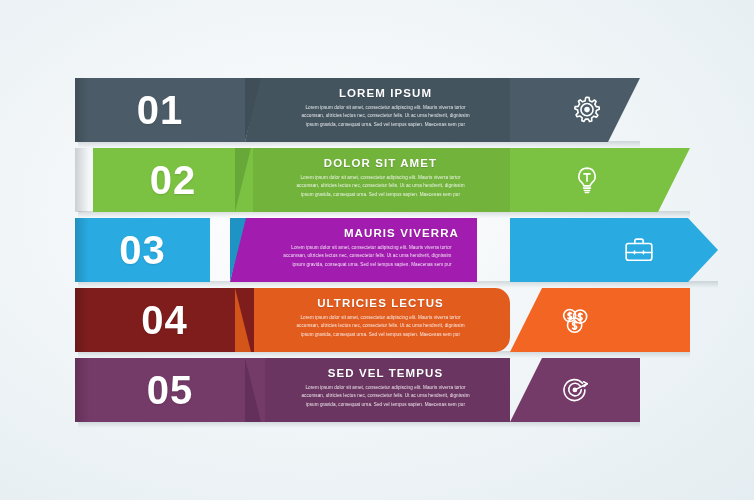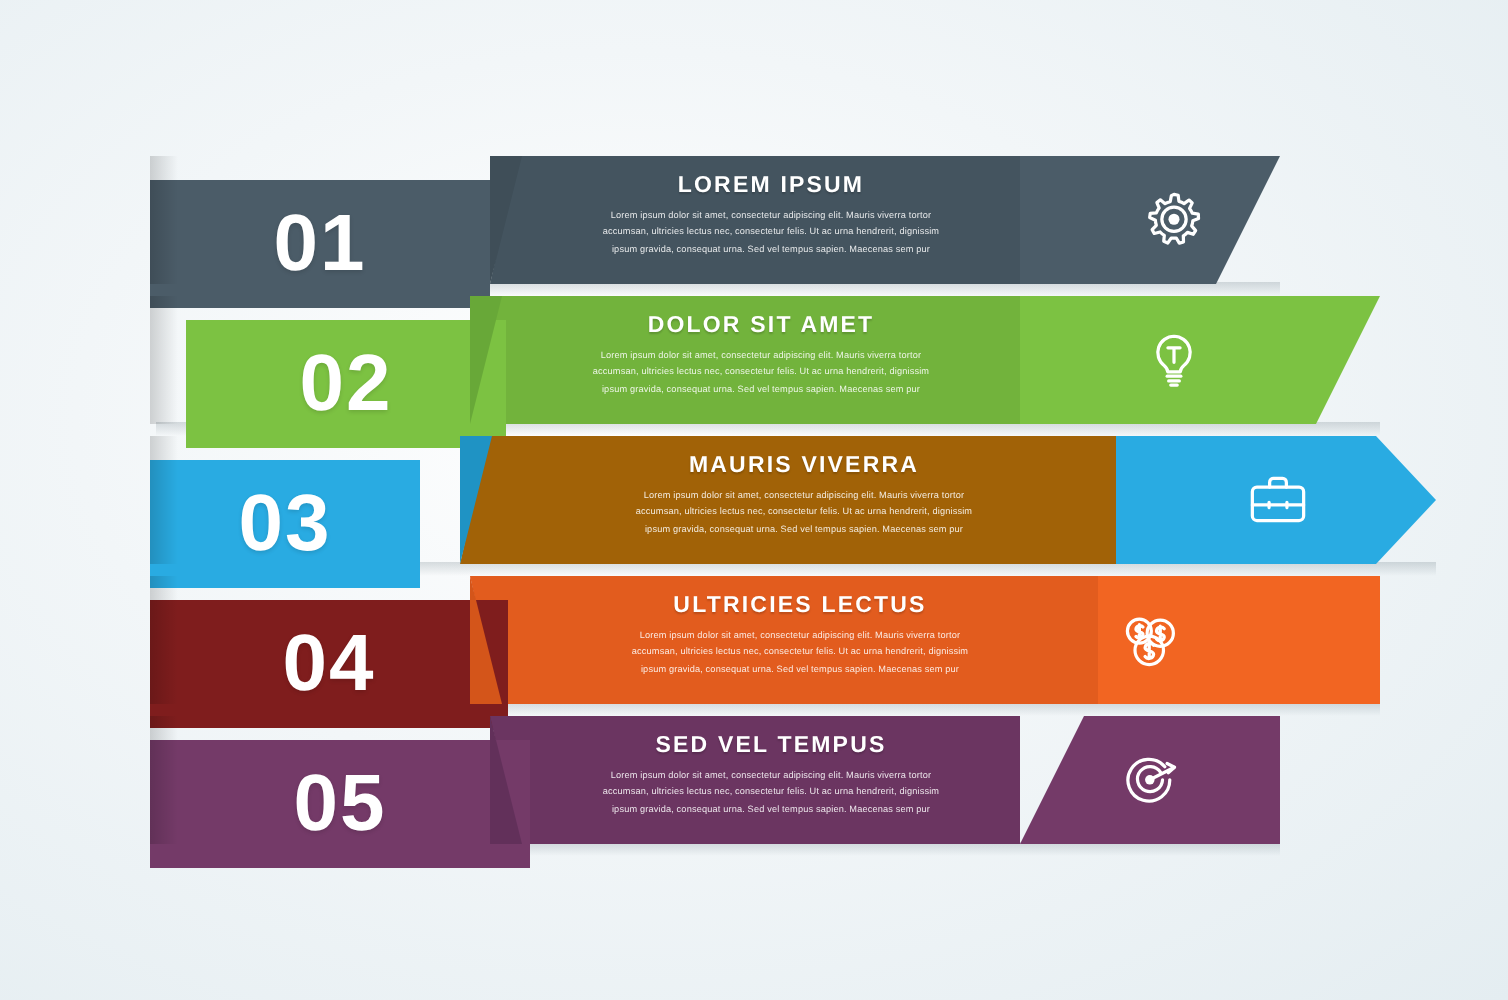--- a/index.html
+++ b/index.html
@@ -8,21 +8,21 @@
     font-family:"Liberation Sans",sans-serif;
     background:radial-gradient(ellipse at 42% 42%, #ffffff 0%, #f2f6f8 45%, #e4edf1 100%);
   }
   #stage{position:relative;width:754px;height:500px;}
 
   
   .row{position:absolute;left:0;top:0;width:754px;height:64px;}
 
   
   .numblock{
-    position:absolute;top:12px;height:100%;
+    position:absolute;top:0;height:100%;
     display:flex;align-items:center;justify-content:center;text-align:right;
   }
   .numblock .num{
     color:#ffffff;font-weight:bold;letter-spacing:1px;
     font-size:40px;line-height:1;
     text-shadow:0 1px 2px rgba(0,0,0,0.13);
   }
   
   .leftedge{
     position:absolute;top:0;height:100%;width:14px;left:75px;
@@ -121,21 +121,21 @@
       <div class="arrowseg" style="left: 510px; width: 208px; background: rgb(41, 171, 226); clip-path: polygon(0px 0px, 178px 0px, 208px 50%, 178px 100%, 0px 100%);">
         <div class="iconwrap" style="left: 110px;">
           <svg viewBox="0 0 40 40">
             <rect fill="none" stroke="#ffffff" stroke-width="1.7" stroke-linecap="round" stroke-linejoin="round" x="6.5" y="13.2" width="27" height="17.6" rx="2.4"></rect>
             <path fill="none" stroke="#ffffff" stroke-width="1.7" stroke-linecap="round" stroke-linejoin="round" d="M15.6 13.2 v-2.6 a2 2 0 0 1 2-2 h4.8 a2 2 0 0 1 2 2 v2.6"></path>
             <path fill="none" stroke="#ffffff" stroke-width="1.7" stroke-linecap="round" stroke-linejoin="round" d="M6.5 22.6 h27"></path>
             <path fill="none" stroke="#ffffff" stroke-width="1.7" stroke-linecap="round" stroke-linejoin="round" d="M15.3 21.2 v2.8 M24.7 21.2 v2.8"></path>
           </svg>
         </div>
       </div>
-      <div class="textpanel" style="left: 230px; width: 328px; background: #a16207; clip-path: polygon(14px 0px, 100% 0px, 100% 100%, 0px 100%);">
+      <div class="textpanel" style="left: 230px; width: 247px; background: #a21caf; clip-path: polygon(14px 0px, 100% 0px, 100% 100%, 0px 100%); text-align: right;">
         <div class="ttl">MAURIS VIVERRA</div>
         <div class="body">Lorem ipsum dolor sit amet, consectetur adipiscing elit. Mauris viverra tortor accumsan, ultricies lectus nec, consectetur felis. Ut ac urna hendrerit, dignissim ipsum gravida, consequat urna. Sed vel tempus sapien. Maecenas sem pur</div>
       </div>
       <div class="numblock" style="left: 75px; width: 135px; background: rgb(41, 171, 226);">
         <span class="num">03</span>
       </div>
       <div class="fold" style="left: 230px; background: rgb(31, 147, 196); clip-path: polygon(0px 0px, 100% 0px, 0px 100%);"></div>
       <div class="leftedge"></div>
     </div>
     <div class="row" style="top: 288px;">
@@ -145,21 +145,21 @@
           <svg viewBox="0 0 40 40">
             <circle fill="none" stroke="#ffffff" stroke-width="1.7" stroke-linecap="round" stroke-linejoin="round" cx="14.4" cy="15.3" r="6.3"></circle>
             <path fill="none" stroke="#ffffff" stroke-width="1.7" stroke-linecap="round" stroke-linejoin="round" d="M14.4 11.9 v6.9 M16.3 13.2 a2.1 2.1 0 0 0-3.7 1.1 c0 1.8 3.7 1.0 3.7 2.8 a2.1 2.1 0 0 1-3.7 1.0"></path>
             <circle fill="none" stroke="#ffffff" stroke-width="1.7" stroke-linecap="round" stroke-linejoin="round" cx="25.4" cy="16.4" r="6.9"></circle>
             <path fill="none" stroke="#ffffff" stroke-width="1.7" stroke-linecap="round" stroke-linejoin="round" d="M25.4 12.7 v7.6 M27.5 14.1 a2.3 2.3 0 0 0-4.1 1.2 c0 2.0 4.1 1.1 4.1 3.1 a2.3 2.3 0 0 1-4.1 1.1"></path>
             <circle fill="none" stroke="#ffffff" stroke-width="1.7" stroke-linecap="round" stroke-linejoin="round" cx="19.6" cy="25.4" r="7.5"></circle>
             <path fill="none" stroke="#ffffff" stroke-width="1.7" stroke-linecap="round" stroke-linejoin="round" d="M19.6 21.3 v8.3 M21.9 22.8 a2.5 2.5 0 0 0-4.5 1.3 c0 2.2 4.5 1.2 4.5 3.4 a2.5 2.5 0 0 1-4.5 1.2"></path>
           </svg>
         </div>
       </div>
-      <div class="textpanel" style="left: 235px; width: 314px; background: rgb(226, 92, 30); clip-path: polygon(0px 0px, 100% 0px, 100% 100%, 14px 100%);">
+      <div class="textpanel" style="left: 235px; width: 275px; background: rgb(226, 92, 30); clip-path: polygon(0px 0px, 100% 0px, 100% 100%, 14px 100%); border-radius: 15px;">
         <div class="ttl">ULTRICIES LECTUS</div>
         <div class="body">Lorem ipsum dolor sit amet, consectetur adipiscing elit. Mauris viverra tortor accumsan, ultricies lectus nec, consectetur felis. Ut ac urna hendrerit, dignissim ipsum gravida, consequat urna. Sed vel tempus sapien. Maecenas sem pur</div>
       </div>
       <div class="numblock" style="left: 75px; width: 179px; background: #7f1d1d;">
         <span class="num">04</span>
       </div>
       <div class="fold" style="left: 235px; background: rgb(212, 85, 26); clip-path: polygon(0px 0px, 100% 100%, 0px 100%);"></div>
       <div class="leftedge"></div>
     </div>
     <div class="row" style="top: 358px;">

